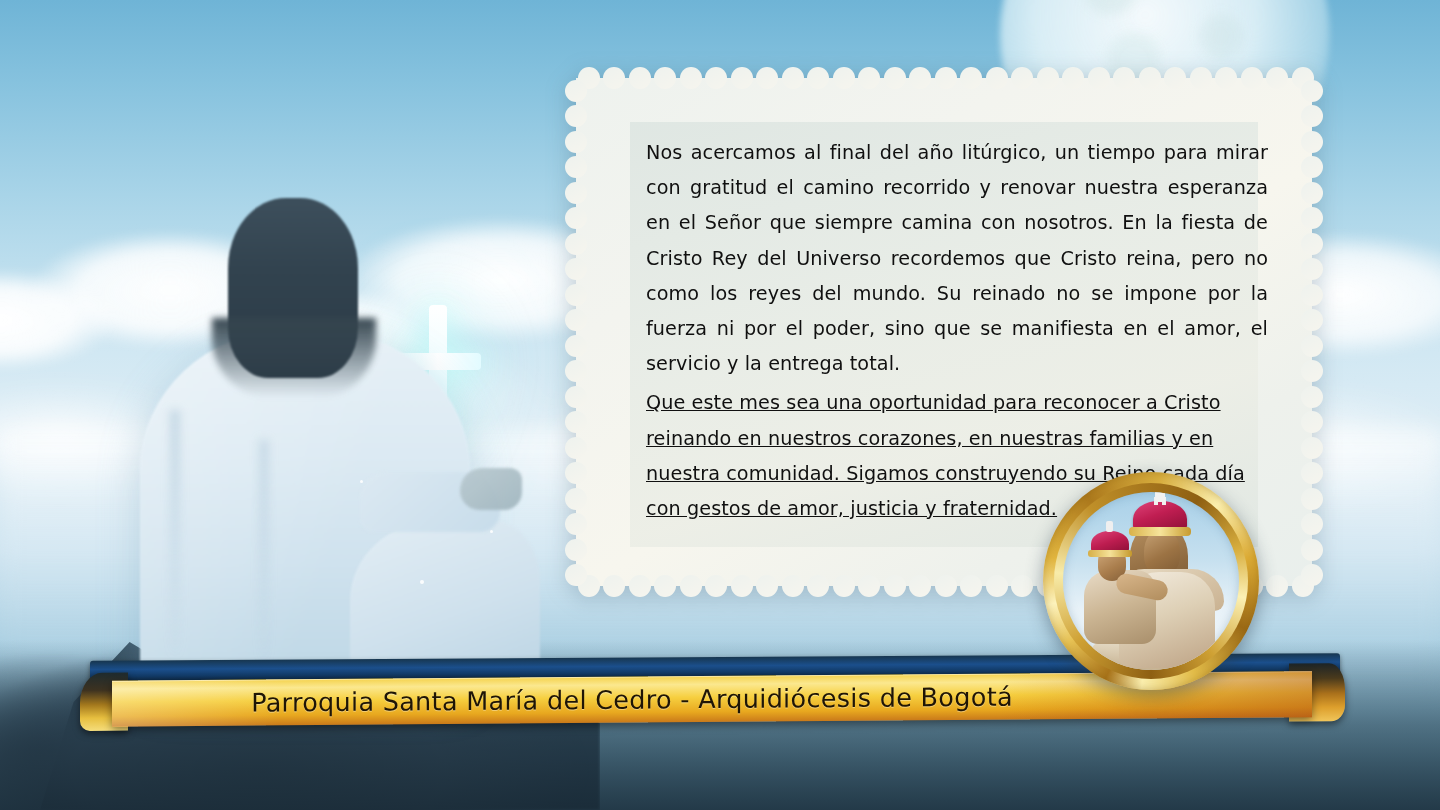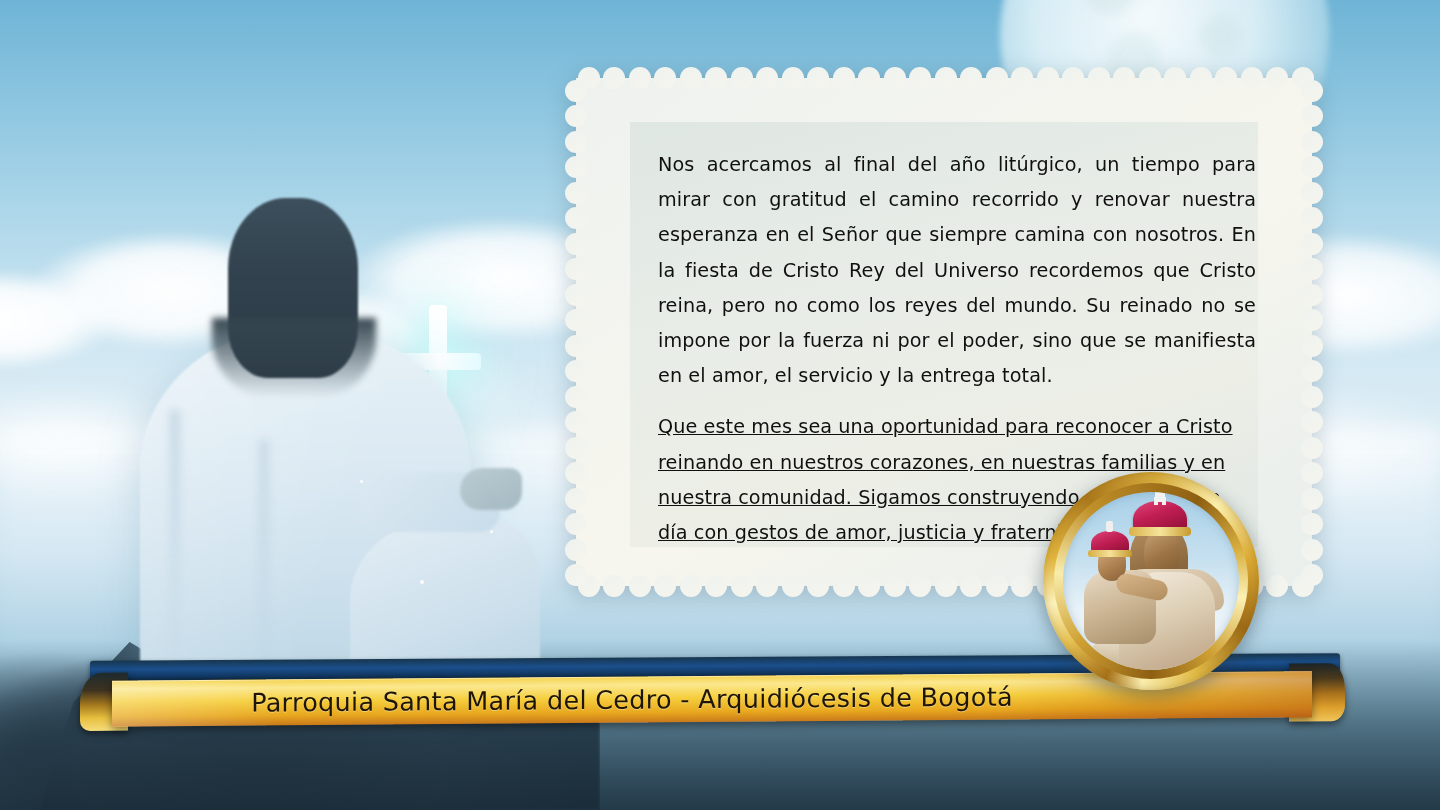--- a/index.html
+++ b/index.html
@@ -196,21 +196,21 @@
   .stamp-text{
     position:absolute;
     left:66px; top:53px;
     width:630px; height:420px;
     color:#101010;
     font-family:"DejaVu Sans", sans-serif;
     font-size:19.2px;
     line-height:35.2px;
     letter-spacing:.1px;
   }
-  .stamp-text p{ margin:16px; text-align:justify; }
+  .stamp-text p{ margin:4px; text-align:justify; }
   .stamp-text p.last{ text-align:left; }
   .stamp-text p:last-child{ text-align:left;text-decoration:underline; }
 
   
   .medallion{
     position:absolute;
     left:1043px; top:472px;
     width:216px; height:218px;
     border-radius:50%;
     z-index:30;

